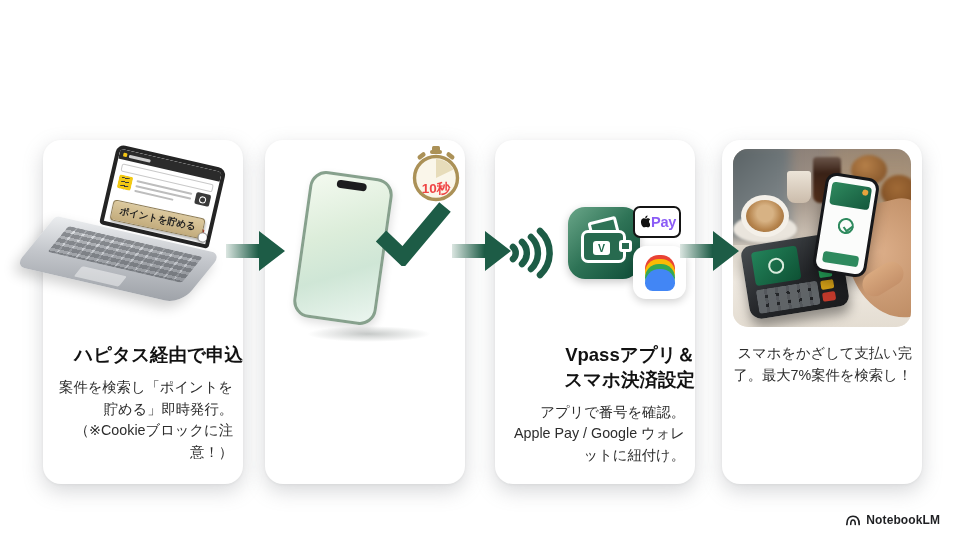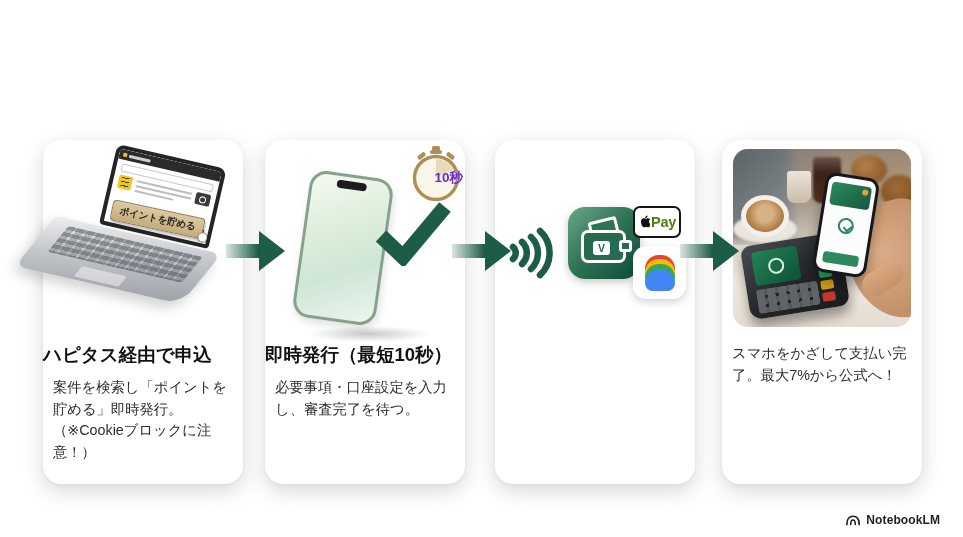--- a/index.html
+++ b/index.html
@@ -9,21 +9,21 @@
 
   
   .page-title { position:absolute; top:44px; left:0; width:100%; text-align:center;
     font-size:43px; font-weight:900; color:#3a3a3a; letter-spacing:0px; }
 
   
   .card { position:absolute; top:140px; width:200px; height:344px; background:#fff;
     border-radius:18px; box-shadow:0 7px 20px rgba(130,134,140,.32), 0 1px 3px rgba(0,0,0,.05); }
   .card1{ left:43px; } .card2{ left:265px; } .card3{ left:495px; } .card4{ left:722px; }
 
-  .card-text { position:absolute; top:203px; left:0; right:0; text-align:left; }
+  .card-text { position:absolute; top:203px; left:0; right:0; text-align:right; }
   .card-title { font-size:18.5px; font-weight:800; color:#121212; line-height:1.34;
     white-space:pre-line; margin-bottom:9px; }
   .card-body { font-size:14.3px; font-weight:500; color:#2d2d2d; line-height:1.52; margin:0 10px; }
 
   
   .arrow { position:absolute; top:229px; width:60px; height:44px; z-index:6; }
   .arrow1{ left:226px; } .arrow2{ left:452px; } .arrow3{ left:680px; }
 
   
   .laptop { position:absolute; left:14px; top:4px; width:172px; height:188px; }
@@ -65,39 +65,39 @@
   
   .phone { position:absolute; left:36px; top:34px; width:84px; height:148px; border-radius:17px;
     background:linear-gradient(155deg,#f4faf0 0%,#dcedda 40%,#cfe6d6 65%,#ecf6f0 100%);
     border:3px solid #87a18d; transform:rotate(8deg); box-shadow:2px 4px 8px rgba(0,0,0,.12); }
   .phone-notch { position:absolute; top:4px; left:50%; transform:translateX(-50%); width:30px; height:8px;
     border-radius:4px; background:#1c1c1e; }
   .phone-shadow { position:absolute; left:42px; top:186px; width:124px; height:16px;
     background:radial-gradient(ellipse at center, rgba(80,90,86,.32) 0%, rgba(80,90,86,0) 70%); }
   .check { position:absolute; left:110px; top:60px; width:76px; height:66px; }
   .timer { position:absolute; left:144px; top:5px; width:54px; height:58px; }
-  .timer-label { position:absolute; left:0; top:24px; width:100%; text-align:right;
-    font-size:13.5px; font-weight:800; color:#6d28d9; }
+  .timer-label { position:absolute; left:0; top:35px; width:100%; text-align:center;
+    font-size:13.5px; font-weight:800; color:#ef4444; }
 
   
   .nfc { position:absolute; left:8px; top:80px; width:60px; height:66px; }
   .vpass { position:absolute; left:73px; top:67px; width:72px; height:72px; border-radius:17px;
     background:linear-gradient(135deg,#6aa689 0%,#2e7356 48%,#0e4c37 100%);
     box-shadow:0 3px 9px rgba(0,0,0,.22); }
   .wallet-card { position:absolute; left:21px; top:12px; width:29px; height:17px;
     border:3px solid #fff; border-radius:3px; background:#2e7356; transform:rotate(-14deg); }
   .wallet-body { position:absolute; left:13px; top:23px; width:45px; height:33px;
     border:3px solid #fff; border-radius:7px; background:#276a4f; }
   .wallet-v { position:absolute; left:25px; top:34px; width:17px; height:14px; background:#fff;
     border-radius:3px; font-size:10.5px; font-weight:800; color:#1d6a4e; text-align:center; line-height:14px; }
   .wallet-clasp { position:absolute; left:51px; top:33px; width:13px; height:12px;
     border:3px solid #fff; border-radius:3px; background:#276a4f; }
   .appay { position:absolute; left:138px; top:66px; width:48px; height:32px; background:#fff;
     border:2px solid #141414; border-radius:7px; display:flex; align-items:center; justify-content:center; gap:1px; }
-  .appay-label { font-size:14.5px; font-weight:600; color:#4d7c0f; letter-spacing:-.3px; }
+  .appay-label { font-size:14.5px; font-weight:600; color:#8b5cf6; letter-spacing:-.3px; }
   .gwallet { position:absolute; left:138px; top:106px; width:53px; height:53px; background:#fff;
     border-radius:13px; box-shadow:0 3px 8px rgba(0,0,0,.18); display:flex; align-items:center; justify-content:center; }
   .gw-stack { position:relative; width:30px; height:36px; }
   .gw-band { position:absolute; left:0; width:30px; height:22px; border-radius:15px 15px 9px 9px; }
   .gw-red    { top:0;      background:#e94335; }
   .gw-yellow { top:4.8px;  background:#fabb05; }
   .gw-green  { top:9.6px;  background:#34a853; }
   .gw-blue   { top:14.4px; background:#4286f5; border-radius:15px 15px 8px 8px; }
 
   
@@ -209,24 +209,20 @@
       <svg viewBox="0 0 54 58" width="54" height="58">
         <rect x="23" y="1" width="8" height="5" rx="1.5" fill="#ab9157"></rect>
         <rect x="21" y="5" width="12" height="4" rx="2" fill="#ab9157"></rect>
         <rect x="8" y="9" width="9" height="4.5" rx="2.2" fill="#ab9157" transform="rotate(-38 12 11)"></rect>
         <rect x="37" y="9" width="9" height="4.5" rx="2.2" fill="#ab9157" transform="rotate(38 42 11)"></rect>
         <circle cx="27" cy="33" r="21.5" fill="#faf6ea" stroke="#ab9157" stroke-width="3.4"></circle>
         <path d="M27 33 L27 14 A19 19 0 0 1 44.5 24.5 Z" fill="#e7dcba"></path>
       </svg>
       <div class="timer-label">10秒</div>
     </div>
-    <div class="card-text">
-      <div class="card-title">即時発行（最短10秒）</div>
-      <div class="card-body">必要事項・口座設定を入力し、審査完了を待つ。</div>
-    </div>
   </div>
 
   <div class="card card3">
     <svg class="nfc" viewBox="0 0 60 66">
       <g fill="none" stroke="#1d5c46" stroke-width="6.5" stroke-linecap="round">
         <path d="M10 27 a 8 8 0 0 1 0 12"></path>
         <path d="M19 22 a 15 15 0 0 1 0 22"></path>
         <path d="M28 17 a 22 22 0 0 1 0 32"></path>
         <path d="M37 11 a 30 30 0 0 1 0 44"></path>
       </g>
@@ -245,20 +241,23 @@
     </div>
     <div class="gwallet">
       <div class="gw-stack">
         <div class="gw-band gw-red"></div>
         <div class="gw-band gw-yellow"></div>
         <div class="gw-band gw-green"></div>
         <div class="gw-band gw-blue"></div>
       </div>
     </div>
     <div class="card-text">
+      <div class="card-title">Vpassアプリ＆
+スマホ決済設定</div>
+      <div class="card-body">アプリで番号を確認。Apple Pay / Google ウォレットに紐付け。</div>
     </div>
   </div>
 
   <div class="card card4">
     <div class="photo">
       <div class="ph-bg-left"></div>
       <div class="ph-shelf"></div>
       <div class="pastry p1"></div>
       <div class="pastry p2"></div>
       <div class="pastry p3"></div>
@@ -283,21 +282,21 @@
           <div class="pp-card">
               <span class="pp-dot"></span>
             </div>
           <div class="pp-check"></div>
           <div class="pp-btn"></div>
         </div>
       </div>
       <div class="ph-thumb"></div>
     </div>
     <div class="card-text">
-      <div class="card-body">スマホをかざして支払い完了。最大7%から公式へ！</div>
+      <div class="card-body">スマホをかざして支払い完了。最大7%案件を検索し！</div>
     </div>
   </div>
 
   <svg class="arrow arrow1" viewBox="0 0 60 44">
     <defs>
         <linearGradient id="ag1" x1="0" y1="0" x2="1" y2="0">
       <stop offset="0" stop-color="#dbe6e1"></stop>
           <stop offset="0.55" stop-color="#1d5c46"></stop>
     </linearGradient>
       </defs>

